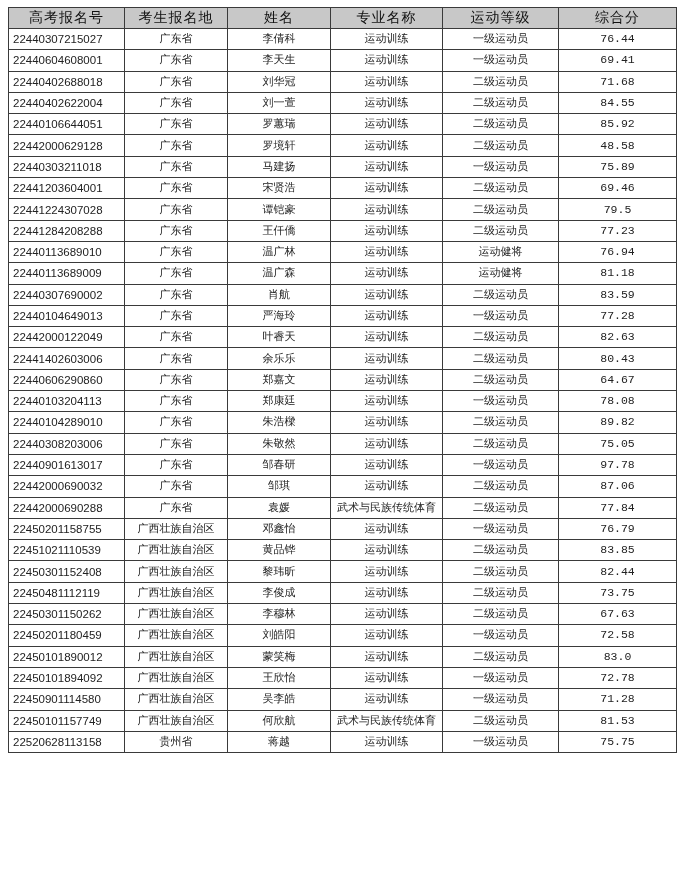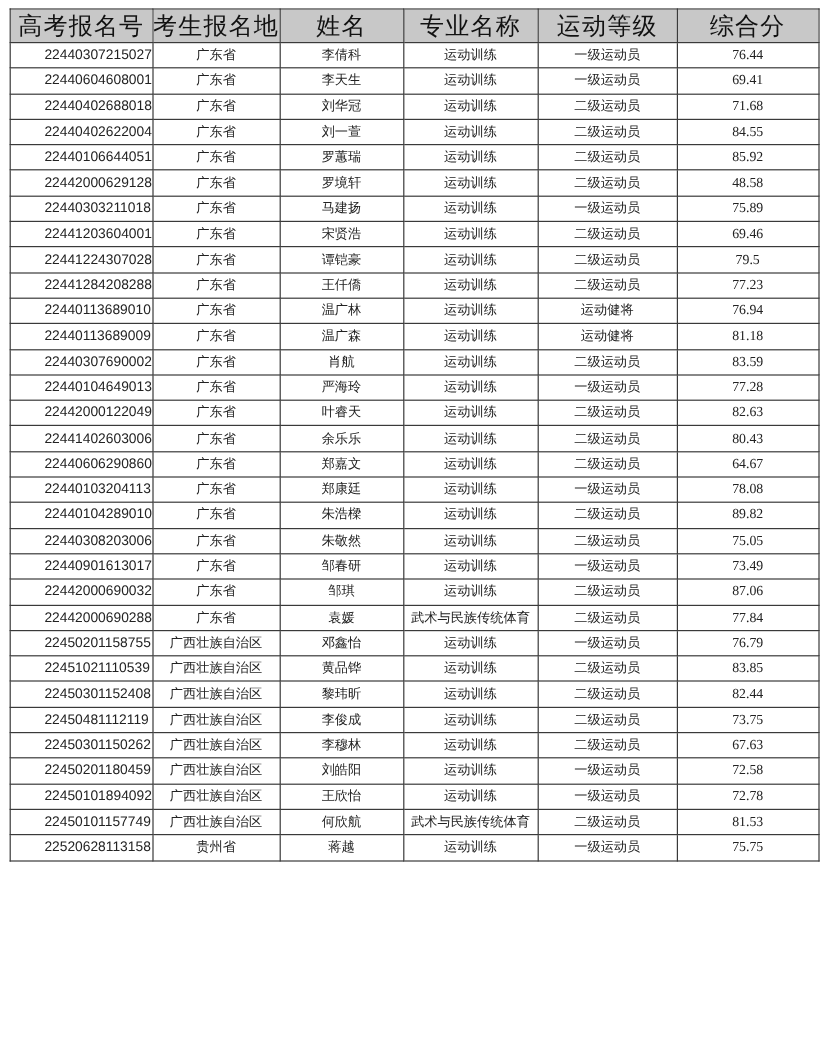--- a/index.html
+++ b/index.html
@@ -1,23 +1,23 @@
 <!DOCTYPE html>
 <html><head>
   <meta charset="utf-8">
   <style>
     html, body { margin: 0; padding: 0; background: #ffffff; }
     body { width: 684px; height: 870px; overflow: hidden; position: relative; font-family: "DejaVu Sans", "Liberation Sans", sans-serif; }
     .table-wrap { position: absolute; left: 8px; top: 7px; }
     table { border-collapse: collapse; table-layout: fixed; }
     th, td { border: 1px solid #3a3a3a; text-align: center; padding: 0; overflow: hidden; white-space: nowrap; }
-    th { background: #c8c8c8; height: 20px; font-size: 20px; font-weight: normal; color: #111; letter-spacing: 1px; }
+    th { background: #c8c8c8; height: 20px; font-size: 14px; font-weight: normal; color: #111; letter-spacing: 1px; }
     td { height: 20.3px; font-size: 11px; color: #222; line-height: 20px; }
-    td.id { font-family: "Liberation Sans", sans-serif; font-size: 11.5px; text-align: left; padding-left: 28px; margin-left: 28px; }
-    td.score { font-family: Liberation Serif, serif; font-size: 11.5px; margin-left: 26px; }
+    td.id { font-family: "Liberation Sans", sans-serif; font-size: 11.5px; text-align: left; padding-left: 4px; margin-left: 28px; }
+    td.score { font-family: Liberation Mono, monospace; font-size: 11.5px; margin-left: 26px; }
     col.c1 { width: 116px; } col.c2 { width: 103px; } col.c3 { width: 103px; }
     col.c4 { width: 112px; } col.c5 { width: 116px; } col.c6 { width: 118px; }
   </style>
 </head>
 <body>
 
 <div class="table-wrap">
   <table>
     <colgroup>
       <col class="c1">
@@ -197,21 +197,21 @@
           <td>运动训练</td>
           <td>二级运动员</td>
           <td class="score">75.05</td>
         </tr>
         <tr>
           <td class="id">22440901613017</td>
           <td>广东省</td>
           <td>邹春研</td>
           <td>运动训练</td>
           <td>一级运动员</td>
-          <td class="score">73.49</td>
+          <td class="score">97.78</td>
         </tr>
         <tr>
           <td class="id">22442000690032</td>
           <td>广东省</td>
           <td>邹琪</td>
           <td>运动训练</td>
           <td>二级运动员</td>
           <td class="score">87.06</td>
         </tr>
         <tr>
@@ -264,26 +264,42 @@
         </tr>
         <tr>
           <td class="id">22450201180459</td>
           <td>广西壮族自治区</td>
           <td>刘皓阳</td>
           <td>运动训练</td>
           <td>一级运动员</td>
           <td class="score">72.58</td>
         </tr>
         <tr>
+          <td class="id">22450101890012</td>
+          <td>广西壮族自治区</td>
+          <td>蒙笑梅</td>
+          <td>运动训练</td>
+          <td>二级运动员</td>
+          <td class="score">83.0</td>
+        </tr>
+        <tr>
           <td class="id">22450101894092</td>
           <td>广西壮族自治区</td>
           <td>王欣怡</td>
           <td>运动训练</td>
           <td>一级运动员</td>
           <td class="score">72.78</td>
+        </tr>
+        <tr>
+          <td class="id">22450901114580</td>
+          <td>广西壮族自治区</td>
+          <td>吴李皓</td>
+          <td>运动训练</td>
+          <td>一级运动员</td>
+          <td class="score">71.28</td>
         </tr>
         <tr>
           <td class="id">22450101157749</td>
           <td>广西壮族自治区</td>
           <td>何欣航</td>
           <td>武术与民族传统体育</td>
           <td>二级运动员</td>
           <td class="score">81.53</td>
         </tr>
         <tr>

